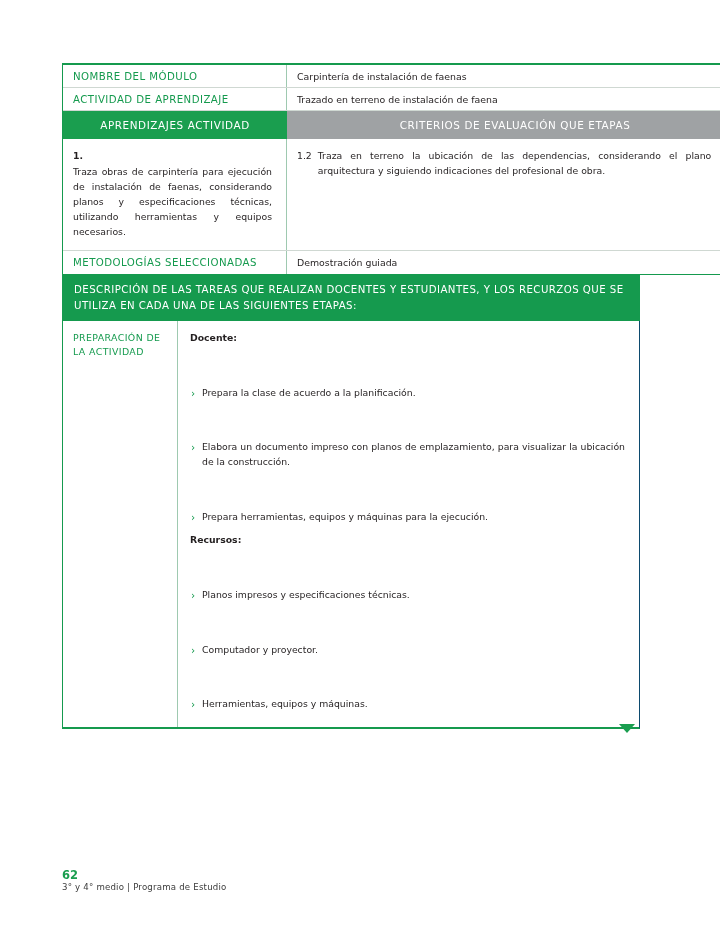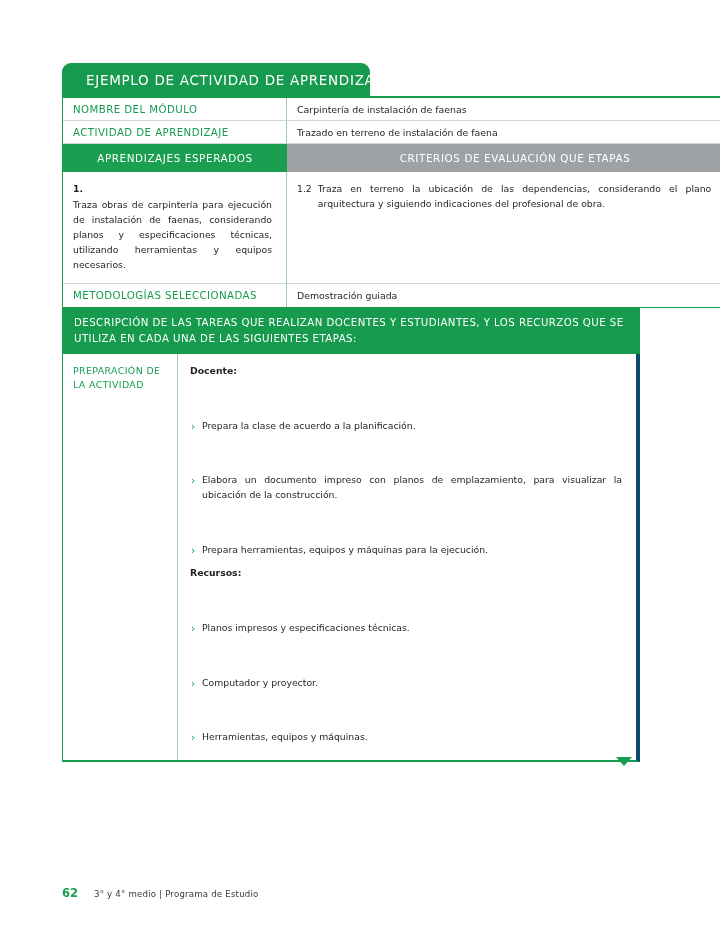--- a/index.html
+++ b/index.html
@@ -165,21 +165,21 @@
     padding: 7px 12px 8px 12px;
     font-size: 10.2px;
     letter-spacing: 0.45px;
     line-height: 1.5;
   }
 
   
   .tasks {
     display: flex;
     border-left: 1px solid #159a4e;
-    border-right: 4px solid #0c4a6e;
+    border-right: 1px solid #0c4a6e;
     border-bottom: 2px solid #159a4e;
     box-sizing: border-box;
     width: 578px;
     min-height: 163px;
     position: relative;
     background: #ffffff;
   }
   .tasks-left {
     width: 115px;
     flex: 0 0 115px;
@@ -233,62 +233,60 @@
     height: 0;
     border-left: 8px solid transparent;
     border-right: 8px solid transparent;
     border-top: 9px solid #1a9e4f;
   }
 
   
   .footer {
     position: absolute;
     left: 62px;
-    bottom: 32px;
+    bottom: 40px;
     display: flex;
     align-items: baseline;
+    flex-direction: column;
   }
   .pg-num {
     color: #1a9e4f;
     font-size: 11.5px;
     font-weight: 700;
     margin-right: 16px;
   }
   .foot-txt {
     color: #3b3b3b;
     font-size: 8.6px;
     letter-spacing: 0.2px;
   }
 </style>
 </head>
 <body>
 
 <div class="page">
 
   <div class="card">
 
-    <div class="tab">
-      <span class="tab-title">EJEMPLO DE ACTIVIDAD DE APRENDIZAJE</span>
-    </div>
 
     <div class="tbl">
 
       <div class="row r-h">
         <div class="cell-label">NOMBRE DEL MÓDULO</div>
         <div class="cell-value">Carpintería de instalación de faenas</div>
       </div>
 
       <div class="row r-h">
         <div class="cell-label">ACTIVIDAD DE APRENDIZAJE</div>
         <div class="cell-value">Trazado en terreno de instalación de faena</div>
       </div>
 
 
       <div class="band">
-        <div class="band-left">APRENDIZAJES ESPERADOS</div>
+        <div class="band-left">APRENDIZAJES ACTIVIDAD</div>
         <div class="band-right">CRITERIOS DE EVALUACIÓN QUE ETAPAS</div>
       </div>
 
       <div class="ae-row">
         <div class="ae-left">
           <span class="ae-num">1.</span>
           <span>Traza obras de carpintería para ejecución de instalación de faenas, considerando planos y especificaciones técnicas, utilizando herramientas y equipos necesarios.</span>
         </div>
         <div class="ae-right">
           <div class="crit">

